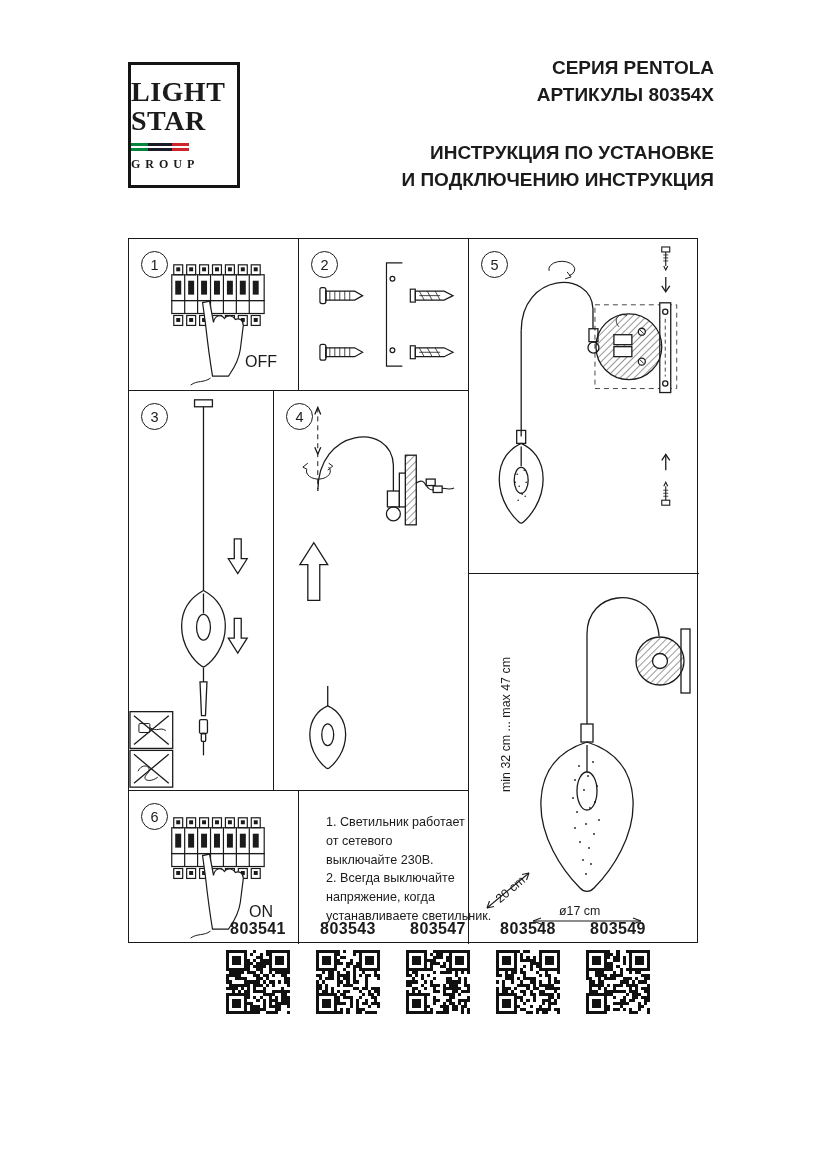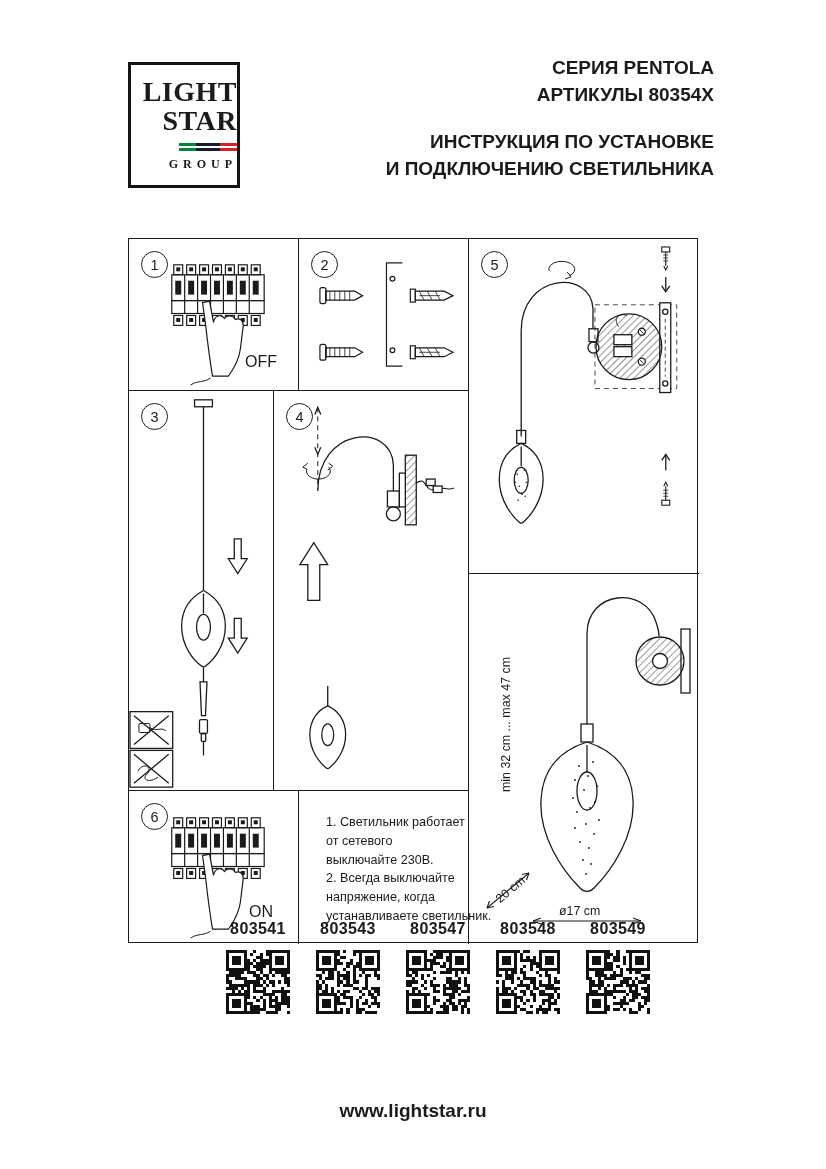--- a/index.html
+++ b/index.html
@@ -2,28 +2,28 @@
 <html><head>
 <meta charset="utf-8">
 <style>
   *{margin:0;padding:0;box-sizing:border-box}
   html,body{background:#fff}
   .page{position:relative;width:826px;height:1169px;background:#fff;color:#1b1b1b;
         font-family:"Liberation Sans",sans-serif;overflow:hidden}
 
   
   .logo{position:absolute;left:128px;top:62px;width:112px;height:126px;border:3px solid #141414;
-        display:flex;flex-direction:column;align-items:flex-end;justify-content:center}
+        display:flex;flex-direction:column;align-items:flex-start;justify-content:center}
   .logo .big{font-family:"Liberation Serif",serif;font-weight:700;font-size:28px;line-height:1.02;letter-spacing:.5px}
   .flag{width:58px;margin:5px 0 4px}
   .flag i{display:block;height:3px;margin:2px 0;
           background:linear-gradient(90deg,#00853e 0 30%,#1b1b2a 30% 70%,#d2232a 70%)}
   .logo .small{font-family:Liberation Serif, serif;font-weight:700;font-size:12px;letter-spacing:5px}
   .hdr{position:absolute;right:112px;top:54px;text-align:right;font-weight:700;font-size:19px;line-height:27px}
-  .hdr .block2{margin-top:20px}
+  .hdr .block2{margin-top:31px}
 
   
   .grid{position:absolute;left:128px;top:238px;width:570px;height:705px;border:1.6px solid #1b1b1b}
   .panel{position:absolute}
   .br{border-right:1.5px solid #1b1b1b}
   .bb{border-bottom:1.5px solid #1b1b1b}
   .panel>svg{position:absolute;left:0;top:0;width:100%;height:100%}
   .badge{position:absolute;left:12px;top:12px;width:27px;height:27px;border:1.5px solid #1b1b1b;border-radius:50%;
          display:flex;align-items:center;justify-content:center;font-size:14.5px;background:#fff;z-index:2}
   .cap{position:absolute;font-size:16px;z-index:2}
@@ -65,21 +65,21 @@
         <i></i>
         <i></i>
       </div>
     <div class="small">GROUP</div>
   </div>
 
   <div class="hdr">
     <div>СЕРИЯ PENTOLA</div>
     <div>АРТИКУЛЫ 80354X</div>
     <div class="block2">ИНСТРУКЦИЯ ПО УСТАНОВКЕ</div>
-    <div>И ПОДКЛЮЧЕНИЮ СВЕТИЛЬНИКА</div>
+    <div>И ПОДКЛЮЧЕНИЮ ИНСТРУКЦИЯ</div>
   </div>
 
   <div class="grid">
 
     <section class="panel p1 br bb">
       <div class="badge">1</div>
       <svg viewBox="0 0 170 152">
         <defs>
             <g id="m1">
               <rect x="0" y="0" width="9" height="10" fill="none"></rect>
@@ -1197,15 +1197,14 @@
             <rect x="17" y="19" width="1" height="1"></rect>
             <rect x="20" y="19" width="1" height="1"></rect>
             <rect x="14" y="20" width="1" height="1"></rect>
             <rect x="15" y="20" width="1" height="1"></rect>
             <rect x="16" y="20" width="1" height="1"></rect>
             <rect x="20" y="20" width="1" height="1"></rect>
           </svg></div>
     </div>
   </div>
 
-  <div class="site">www.lightstar.ru</div>
 
 </div>
 
 </body></html>

